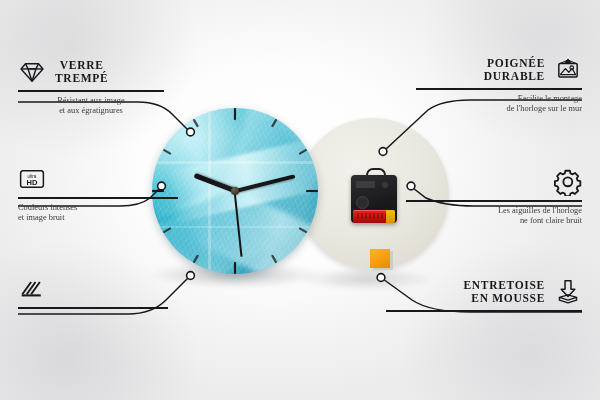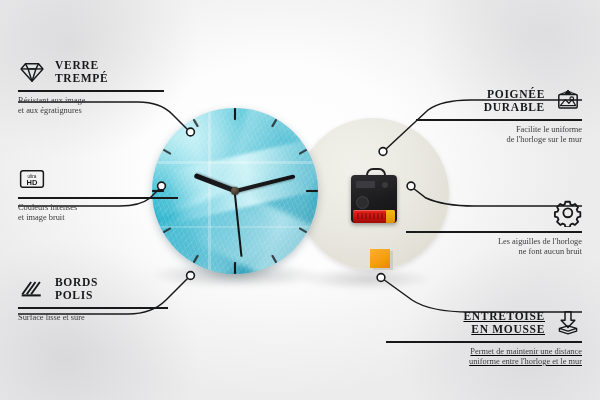--- a/index.html
+++ b/index.html
@@ -148,21 +148,21 @@
     font-weight:700;font-size:11.5px;line-height:13.5px;letter-spacing:.7px;
     color:#17181a;text-transform:uppercase;white-space:pre-line;
   }
   .callout .rule{height:1.6px;background:#18191b;margin:4px 0 4px 0;}
   .callout .desc{
     font-family:"Liberation Serif", serif;
     font-size:8.4px;line-height:10.6px;color:#3a3b3d;white-space:pre-line;
   }
   .callout.left{text-align:left;}
   .callout.left .head{display:flex;align-items:center;gap:9px;}
-  .callout.right{text-align:right;margin-top:31px;}
+  .callout.right{text-align:right;}
   .callout.right .head{display:flex;align-items:center;justify-content:flex-end;gap:9px;}
   .ico{width:28px;height:28px;flex:0 0 28px;display:block;}
   .ico svg{display:block;width:28px;height:28px;}
 
   .lines{position:absolute;left:0;top:0;width:600px;height:400px;pointer-events:none;}
 </style>
 </head>
 <body>
 
 <div class="stage">
@@ -255,21 +255,21 @@
     <g fill="#ffffff" stroke="#18191b" stroke-width="1.6">
       <circle cx="190.5" cy="132" r="3.9"></circle>
       <circle cx="161.5" cy="186" r="3.9"></circle>
       <circle cx="190.5" cy="275.5" r="3.9"></circle>
       <circle cx="383" cy="151.5" r="3.9"></circle>
       <circle cx="411" cy="186" r="3.9"></circle>
       <circle cx="381" cy="277.5" r="3.9"></circle>
     </g>
   </svg>
 
-  <div class="callout left" style="left:18px;top:58px;width:146px;">
+  <div class="callout left" style="left:18px;top:58px;width:146px;text-align:center;">
     <div class="head">
       <span class="ico">
         <svg viewBox="0 0 32 32">
             <g fill="none" stroke="#17181a" stroke-width="1.6" stroke-linejoin="round">
           <path d="M3.5 12.5 L8.5 6.5 L23.5 6.5 L28.5 12.5 L16 26.5 Z"></path>
           <path d="M3.5 12.5 L28.5 12.5"></path>
               <path d="M8.5 6.5 L11.5 12.5 L16 26.5"></path>
           <path d="M23.5 6.5 L20.5 12.5 L16 26.5"></path>
               <path d="M11.5 12.5 L20.5 12.5"></path>
         </g>
@@ -303,71 +303,66 @@
       <span class="ico">
         <svg viewBox="0 0 32 32">
             <g stroke="#17181a" stroke-width="2.2" stroke-linecap="butt">
           <path d="M5 22 L15 8"></path>
               <path d="M10 22 L20 8"></path>
               <path d="M15 22 L25 8"></path>
           <path d="M4.2 23.3 L26 23.3" stroke-width="2.4"></path>
         </g>
           </svg>
       </span>
-      <span class="ttl">BORDS
-POLIS</span>
-    </div>
-    <div class="rule"></div>
-    <div class="desc">Surface lisse et sûre</div>
+    </div>
+    <div class="rule"></div>
   </div>
 
   <div class="callout right" style="right:18px;top:56px;width:166px;">
     <div class="head">
       <span class="ttl">POIGNÉE
 DURABLE</span>
       <span class="ico">
         <svg viewBox="0 0 32 32">
           <path d="M16 3.5 L16 6.8" stroke="#17181a" stroke-width="1.4"></path>
           <path d="M16 3.2 L20.5 8.5 L11.5 8.5 Z" fill="#17181a"></path>
           <path d="M7 8.5 L16 4.6 L25 8.5" fill="none" stroke="#17181a" stroke-width="1.3"></path>
           <rect x="5.5" y="8.5" width="21" height="15.5" rx="1.4" fill="none" stroke="#17181a" stroke-width="1.7"></rect>
           <path d="M7.2 21.4 L13 14.4 L17 18.6 L20.6 14.2 L24.8 21.4 Z" fill="none" stroke="#17181a" stroke-width="1.4" stroke-linejoin="round"></path>
           <circle cx="20.3" cy="13.4" r="2.1" fill="none" stroke="#17181a" stroke-width="1.3"></circle>
         </svg>
       </span>
     </div>
     <div class="rule"></div>
-    <div class="desc">Facilite le uniforme
+    <div class="desc">Facilite le montage
 de l'horloge sur le mur</div>
   </div>
 
   <div class="callout right" style="right:18px;top:168px;width:176px;">
     <div class="head">
       <span class="ico">
         <svg viewBox="0 0 32 32">
           <path fill="none" stroke="#17181a" stroke-width="2.1" stroke-linejoin="round" d="M13.4 3.6 h5.2 l.7 3.1 2.5 1.05 2.7-1.6 3.7 3.7 -1.6 2.7 1.05 2.5 3.1 .7 v5.2 l-3.1 .7 -1.05 2.5 1.6 2.7 -3.7 3.7 -2.7-1.6 -2.5 1.05 -.7 3.1 h-5.2 l-.7-3.1 -2.5-1.05 -2.7 1.6 -3.7-3.7 1.6-2.7 -1.05-2.5 -3.1-.7 v-5.2 l3.1-.7 1.05-2.5 -1.6-2.7 3.7-3.7 2.7 1.6 2.5-1.05 Z" transform="translate(-0.2 -0.4) scale(0.985)"></path>
           <circle cx="15.8" cy="15.8" r="5.1" fill="none" stroke="#17181a" stroke-width="2.1"></circle>
         </svg>
       </span>
     </div>
     <div class="rule"></div>
     <div class="desc">Les aiguilles de l'horloge
-ne font aucun bruit</div>
-  </div>
-
-  <div class="callout right" style="right:18px;top:278px;width:196px;text-decoration:underline;">
+ne font claire bruit</div>
+  </div>
+
+  <div class="callout right" style="right:18px;top:278px;width:196px;">
     <div class="head">
       <span class="ttl">ENTRETOISE
 EN MOUSSE</span>
       <span class="ico">
         <svg viewBox="0 0 32 32">
           <path fill="none" stroke="#17181a" stroke-width="1.7" stroke-linejoin="round" d="M12.6 3.2 h6.8 v9.6 h4.4 L16 21.2 L8.2 12.8 h4.4 Z"></path>
           <path fill="none" stroke="#17181a" stroke-width="1.6" stroke-linejoin="round" d="M6.2 22.2 L16 19.2 L25.8 22.2 L16 25.2 Z"></path>
           <path fill="none" stroke="#17181a" stroke-width="1.6" stroke-linejoin="round" d="M6.2 22.2 v3.1 L16 28.4 L25.8 25.3 v-3.1"></path>
         </svg>
       </span>
     </div>
     <div class="rule"></div>
-    <div class="desc">Permet de maintenir une distance
-uniforme entre l'horloge et le mur</div>
   </div>
 
 </div>
 
 </body></html>

